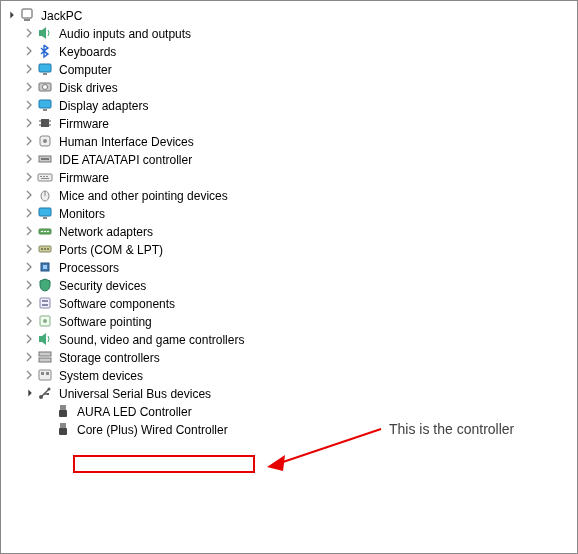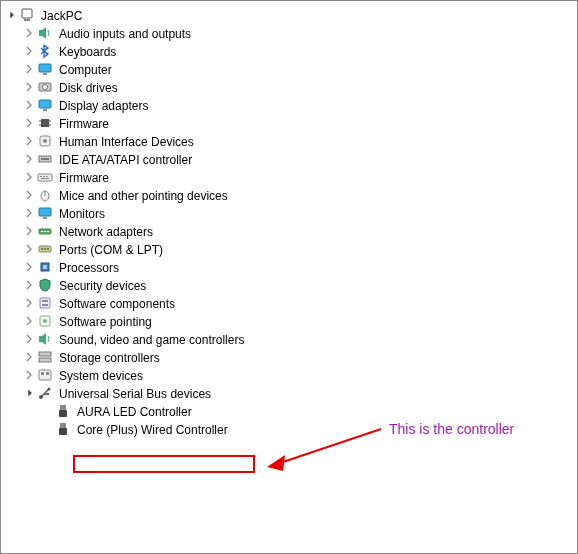--- a/index.html
+++ b/index.html
@@ -47,21 +47,21 @@
       position: absolute;
       border: 2px solid #e60000;
       pointer-events: none;
     }
     .annotation-arrow {
       position: absolute;
       pointer-events: none;
     }
     .annotation-text {
       position: absolute;
-      color: #a21caf;
+      color: #404040;
       font-size: 14px;
       font-family: "Segoe UI", Arial, sans-serif;
       pointer-events: none;
     }
   </style>
 </head>
 <body>
 
 <div class="tree" id="tree">
     <div class="row">

